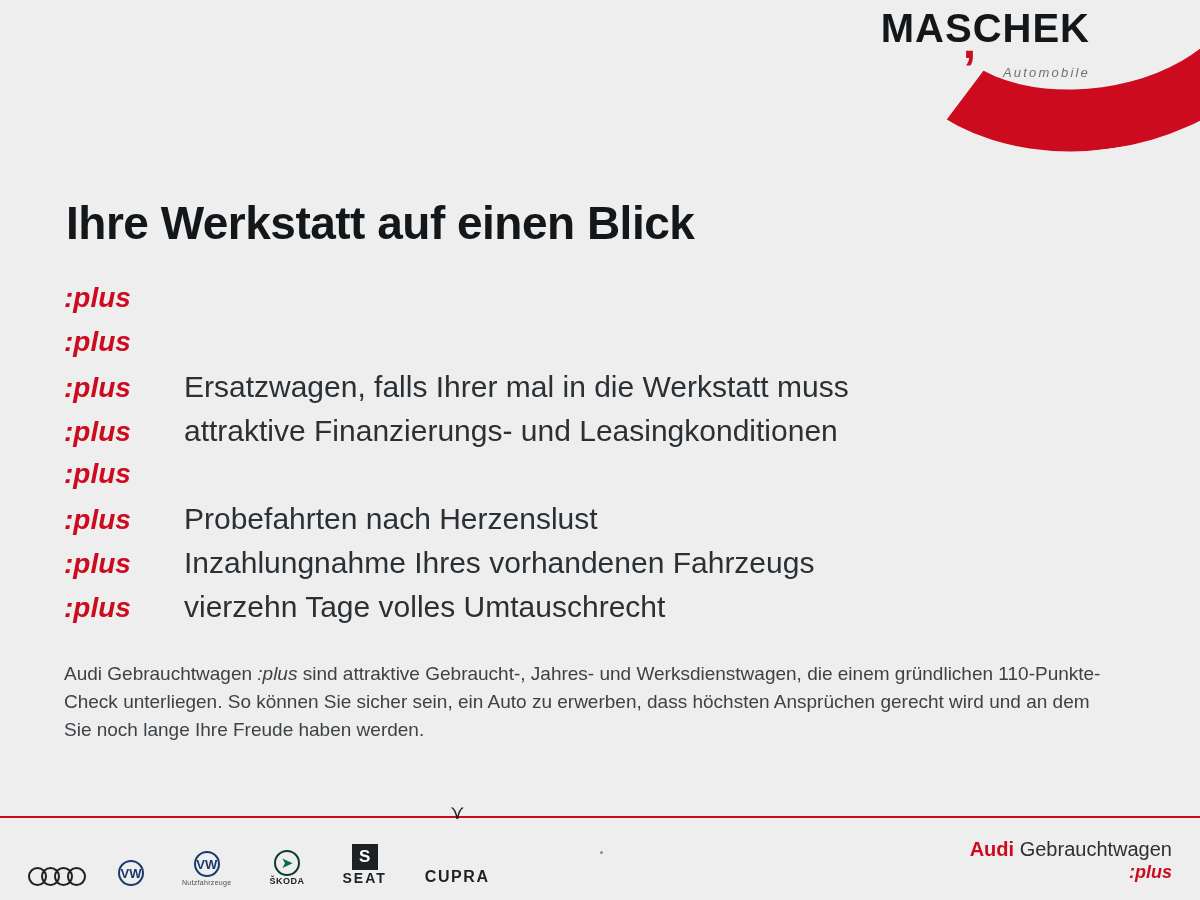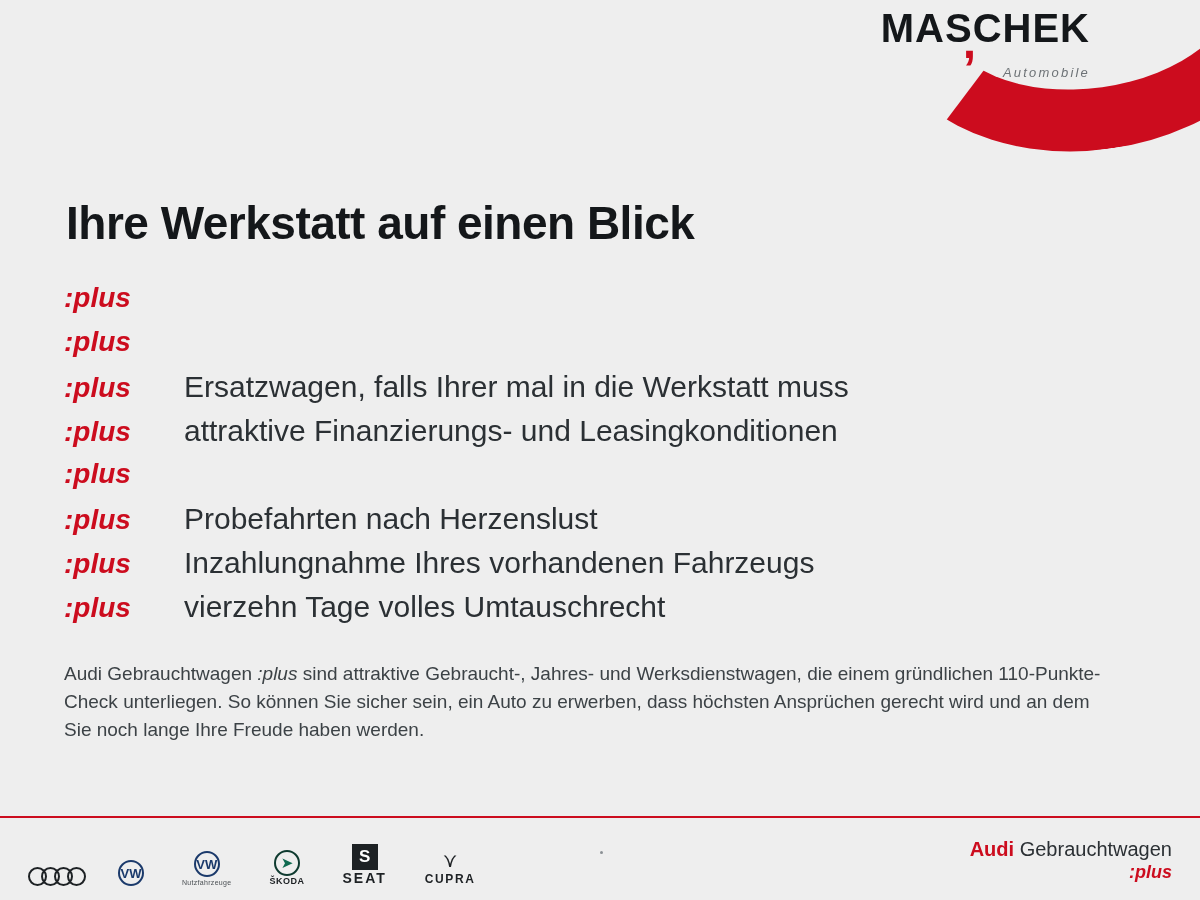--- a/index.html
+++ b/index.html
@@ -193,21 +193,21 @@
   }
 
   
   .cupra-mark {
     width: 26px; height: 24px;
     color: #1d2124;
     display: flex; align-items: center; justify-content: center;
     font-size: 20px;
   }
   .cupra-name {
-    font-size: 12px; font-weight: bold; letter-spacing: 1.6px; color: #1d2124;
+    font-size: 16px; font-weight: bold; letter-spacing: 1.6px; color: #1d2124; margin-top: 44px;
   }
 
   .center-dot {
     position: absolute;
     left: 50%;
     bottom: 46px;
     width: 3px; height: 3px;
     background: #8b9095;
     border-radius: 50%;
   }

